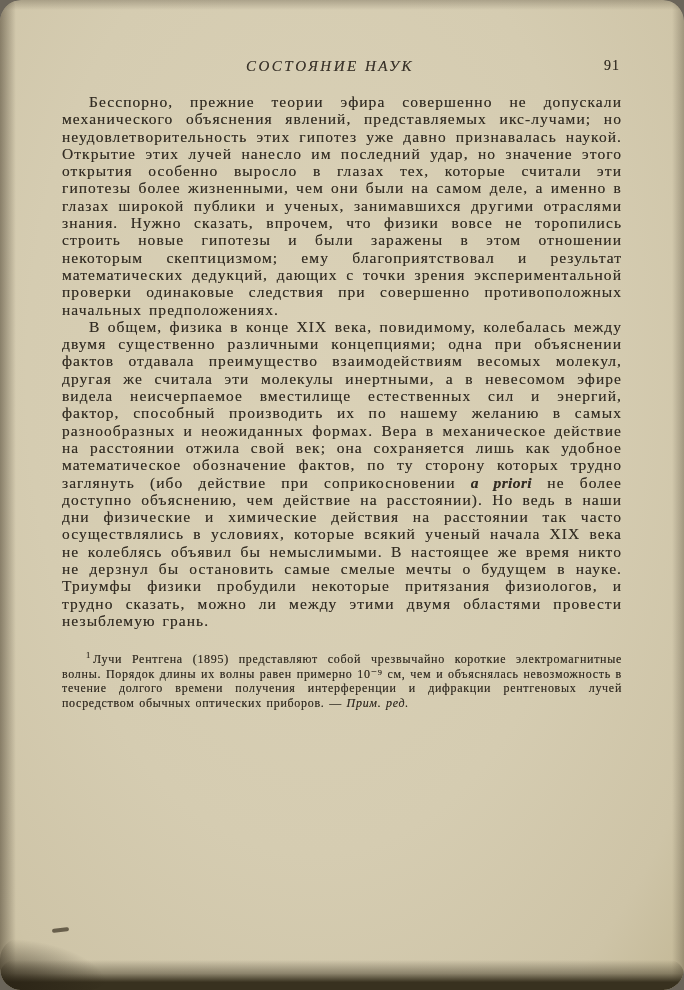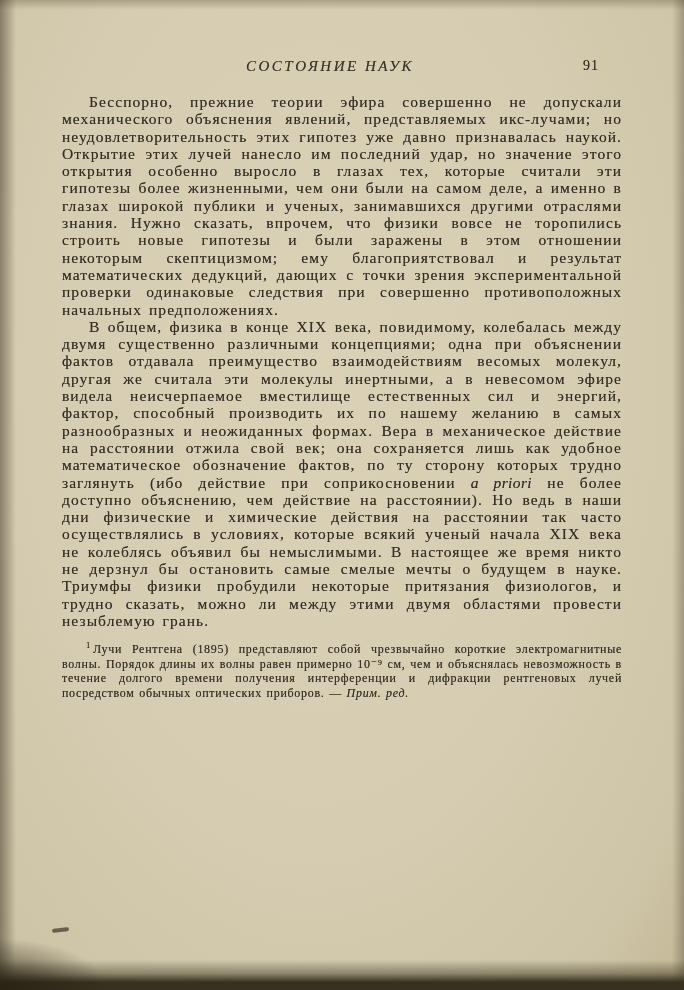--- a/index.html
+++ b/index.html
@@ -1,15 +1,15 @@
 <!DOCTYPE html>
 <html><head>
 <meta charset="utf-8">
 <style>
-  * { box-sizing: border-box; }
+  * { box-sizing: border-box; border-radius: 21px; }
   html, body { margin: 0; padding: 0; background: #6b655a; }
 
   .scan-page {
     position: relative;
     width: 684px;
     height: 990px;
     margin: 0 auto;
     background: radial-gradient(ellipse at 46% 38%, #dad1b7 0%, #d5ccb1 55%, #cec4a7 85%, #c3b896 100%);
     overflow: hidden;
     font-family: "Liberation Serif", "DejaVu Serif", serif;
@@ -42,45 +42,45 @@
   .running-title {
     position: absolute; left: 0; right: 24px;
     text-align: center;
     font-style: italic;
     font-size: 15px;
     letter-spacing: 2.5px;
     color: #3a332a;
     white-space: nowrap;
   }
   .page-number {
-    position: absolute; right: 23px; top: 0;
+    position: absolute; right: 2px; top: 0;
     font-size: 14px;
     letter-spacing: 1px;
   }
 
   .body-text p {
     margin: 0;
     text-align: justify;
     font-size: 15.5px;
     line-height: 17.3px;
     text-indent: 27px;
     letter-spacing: 1.05px;
     word-spacing: 2px;
   }
   .body-text p.continued { text-indent: 0; }
-  .latin-phrase { font-style: italic; letter-spacing: 0.4px; }
+  .latin-phrase { font-style: italic; letter-spacing: 0.4px; font-weight: bold; }
 
   sup.fn-ref {
     font-size: 10px;
     line-height: 0;
     margin-left: 3px;
   }
 
   .footnote {
-    margin-top: 13px;
+    margin-top: 23px;
   }
   .footnote p {
     margin: 0;
     text-align: justify;
     font-size: 12px;
     line-height: 14.5px;
     text-indent: 24px;
     letter-spacing: 0.7px;
     word-spacing: 1px;
   }

